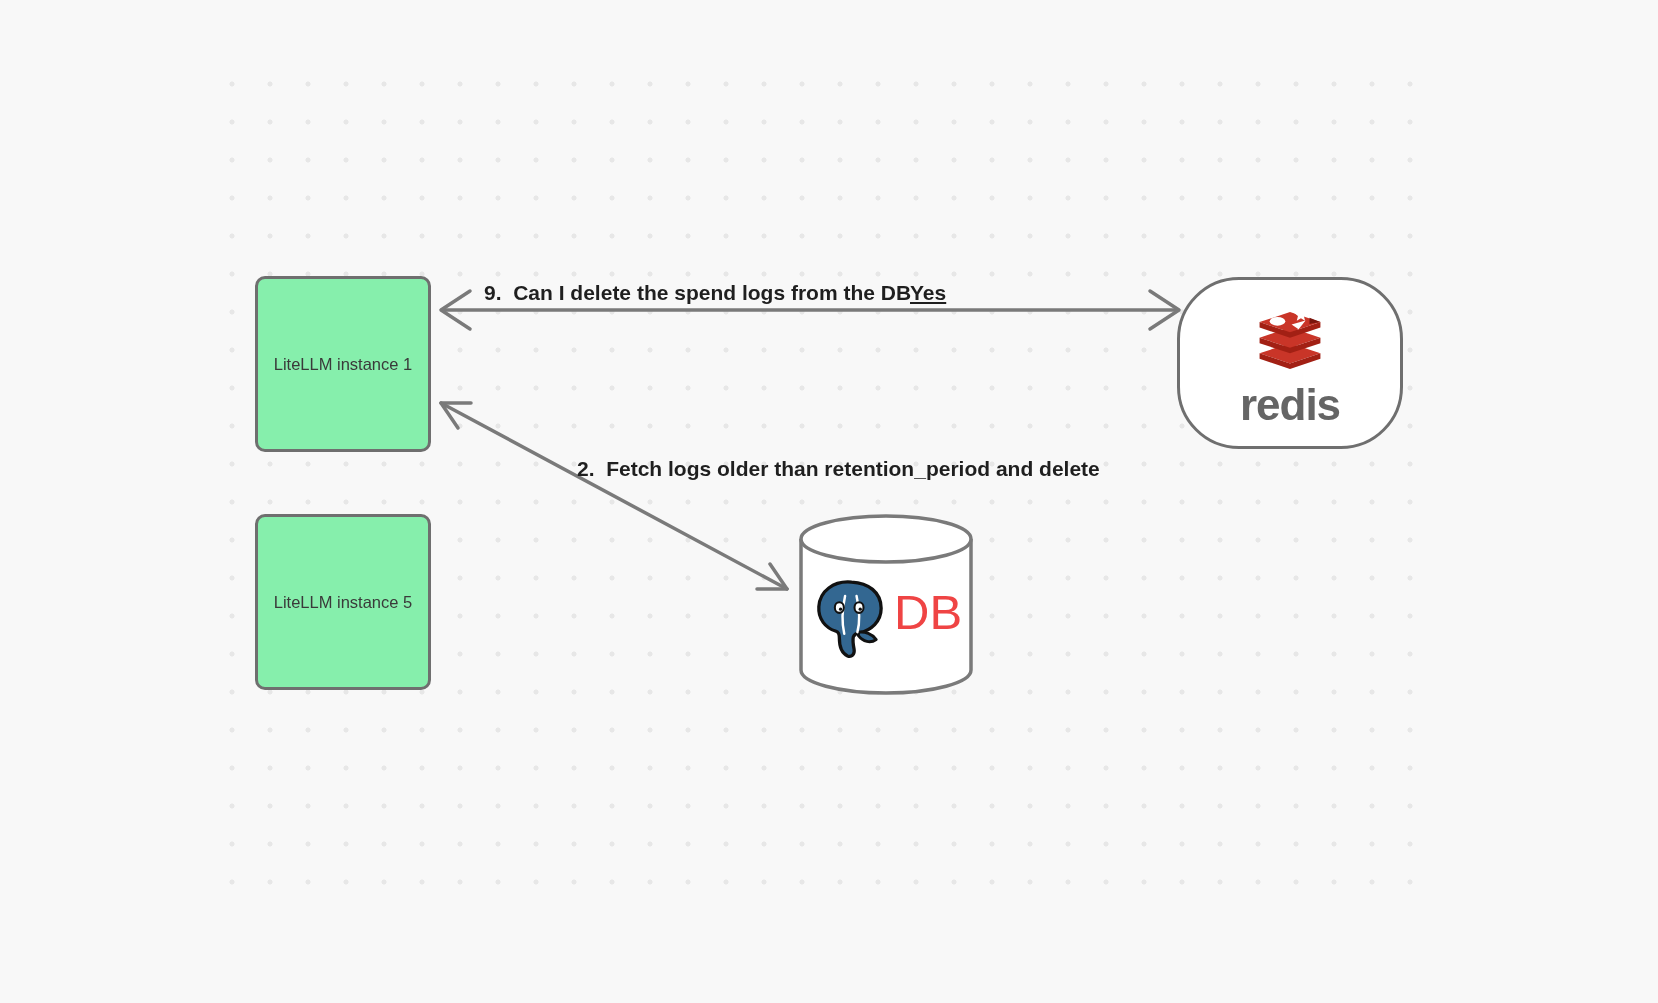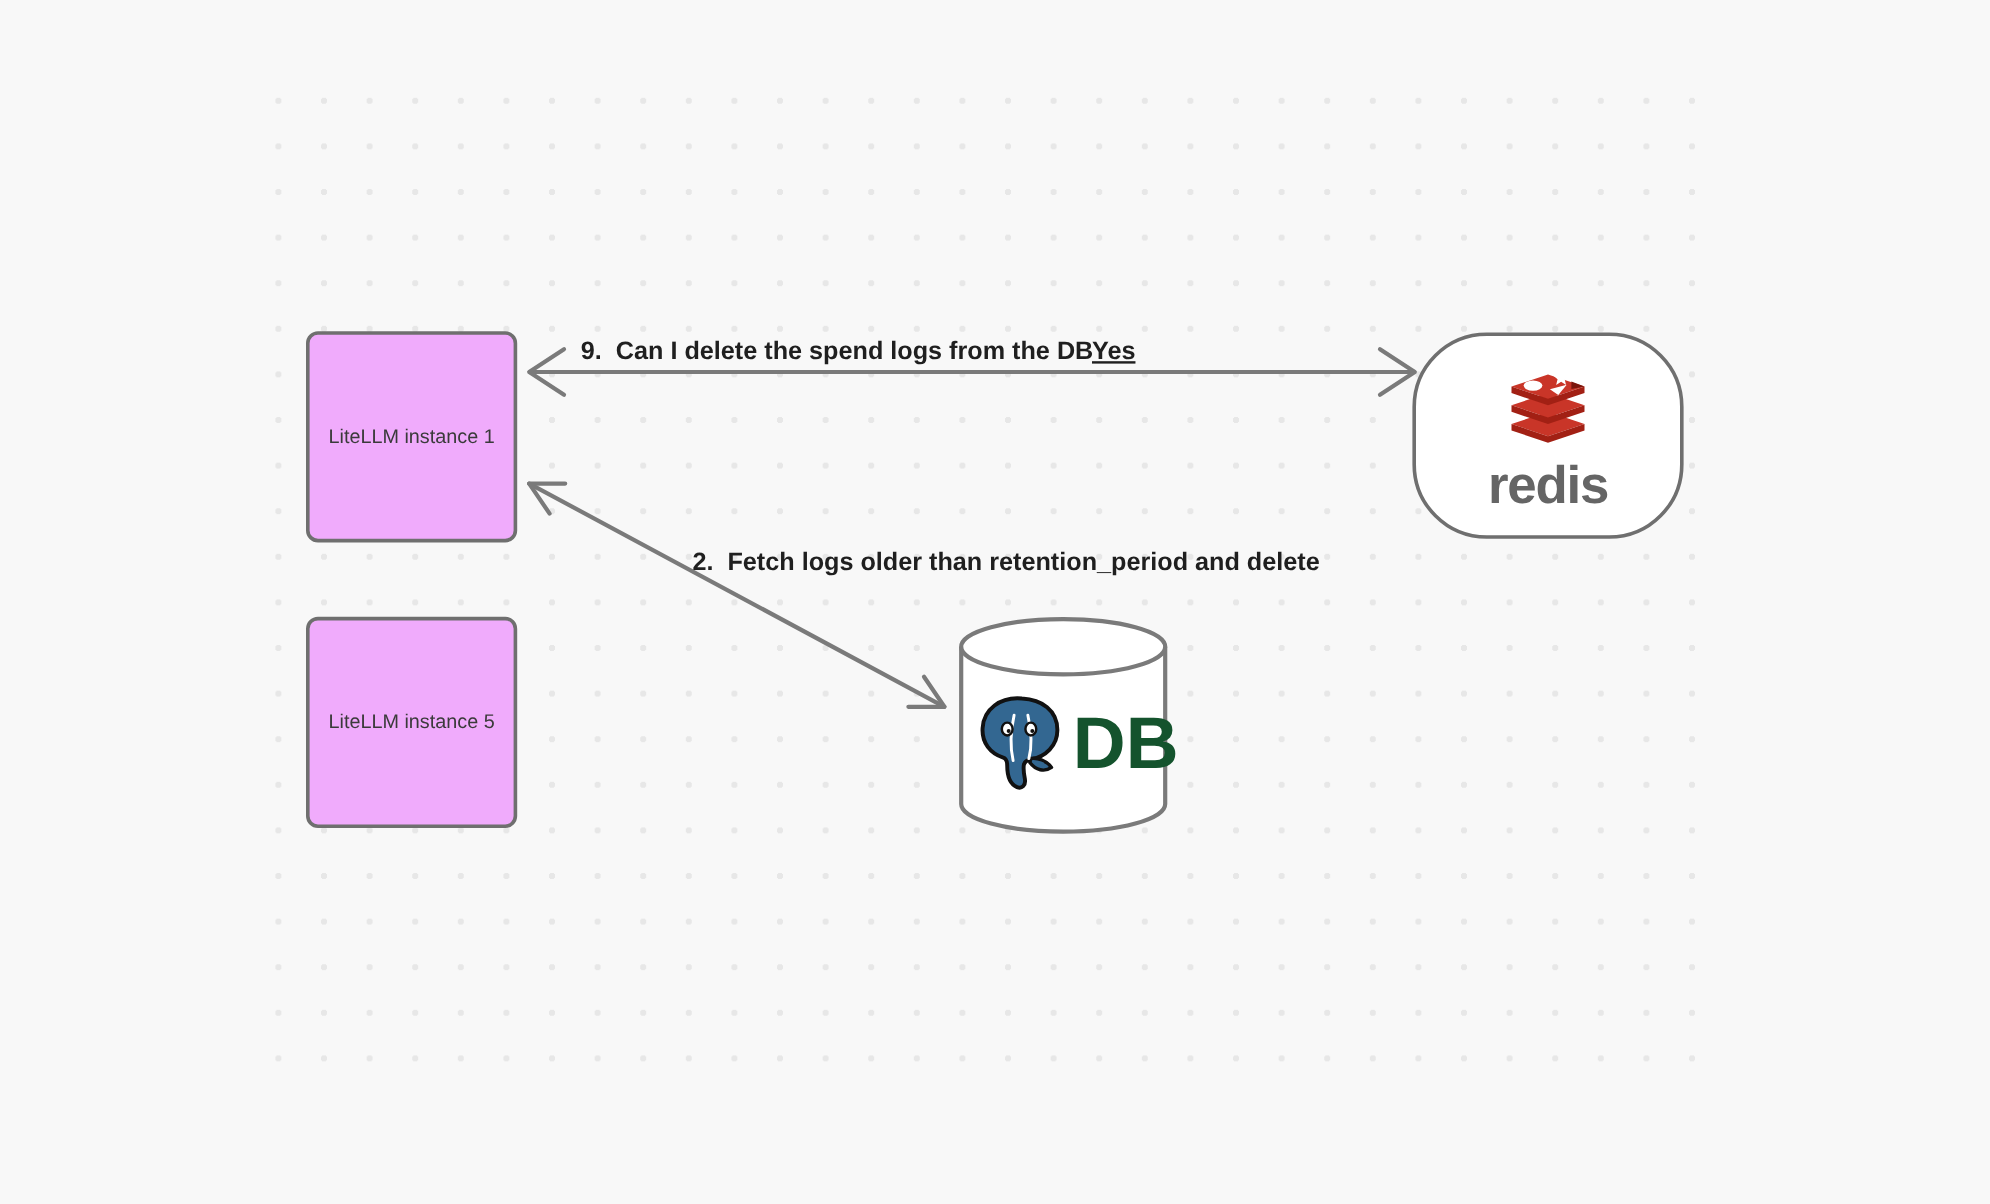--- a/index.html
+++ b/index.html
@@ -10,21 +10,21 @@
   .dots{
     position:absolute;left:213px;top:65px;width:1217px;height:837px;
     background-image:radial-gradient(circle, #e7e7e7 2.4px, rgba(0,0,0,0) 2.7px);
     background-size:38px 38px;
   }
   .edges-layer{position:absolute;left:0;top:0;width:1658px;height:1003px;}
   .edges-layer line,.edges-layer polyline{
     stroke:#7a7a7a;stroke-width:3.5;fill:none;stroke-linecap:round;stroke-linejoin:round;
   }
   .box{
-    position:absolute;width:176px;height:176px;background:#f0abfc;
+    position:absolute;width:176px;height:176px;background:#86efac;
     border:3.5px solid #6f6f6f;border-radius:10px;
     display:flex;align-items:center;justify-content:center;
     font-size:16.5px;color:#3a3a3a;box-sizing:border-box;
   }
   .box1{left:255px;top:276px}
   .box2{left:255px;top:514px}
   .box3{left:255px;top:755px}
   .redis-node{
     position:absolute;left:1177px;top:277px;width:226px;height:172px;
     background:#ffffff;border:3.5px solid #6f6f6f;border-radius:62px;
@@ -32,21 +32,21 @@
     box-sizing:border-box;padding-top:4px;
   }
   .redis-word{
     font-size:44px;font-weight:bold;color:#656565;line-height:0.85;
     letter-spacing:-1px;margin-top:16px;
   }
   .db-node{position:absolute;left:797px;top:514px;width:182px;height:184px;}
   .db-cyl{position:absolute;left:0;top:0;}
   .elephant{position:absolute;left:12px;top:64px;width:82px;height:82px;}
   .db-text{
-    position:absolute;left:97px;top:70px;font-size:61px;font-weight:700;color:#14532d;
+    position:absolute;left:97px;top:70px;font-size:49px;font-weight:400;color:#ef4444;
   }
   .edge-label{
     position:absolute;font-weight:bold;font-size:21px;color:#1f1f1f;white-space:pre;
   }
   .label-1{left:484px;top:281px;}
   .label-1-yes{left:910px;top:281px;text-decoration:underline;}
   .label-2{left:577px;top:457px;}
 </style>
 </head>
 <body>

